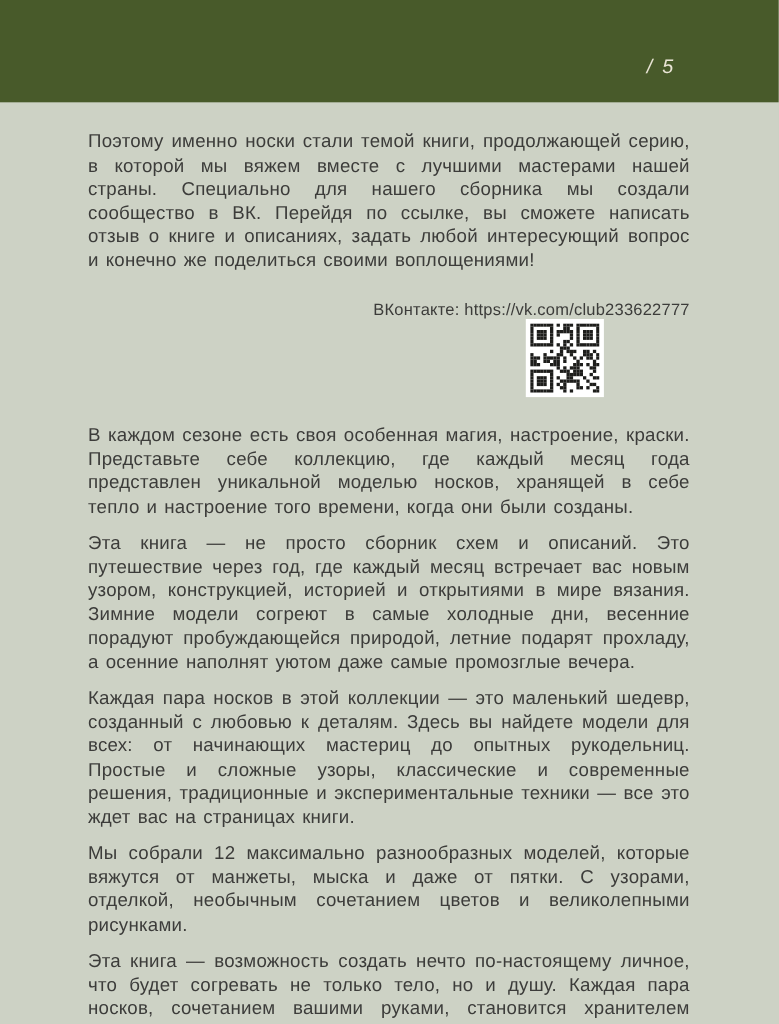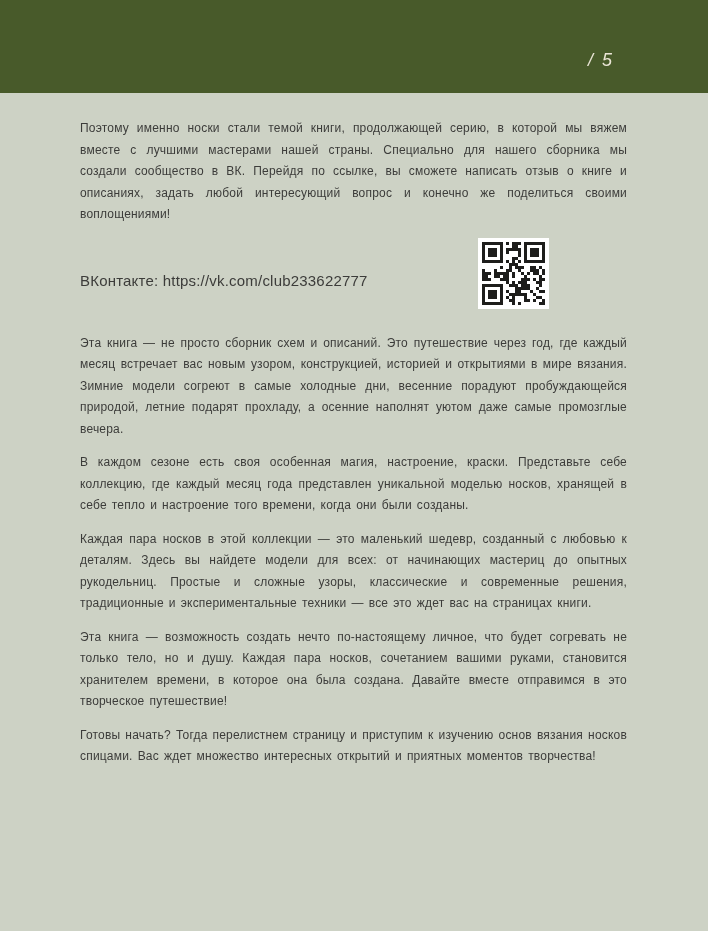--- a/index.html
+++ b/index.html
@@ -29,30 +29,31 @@
     color:var(--page-number);
     font-size:18px;
     font-style:italic;
     letter-spacing:2px;
   }
   .content{
     padding:25px 81px 0 80px;
   }
   .para{
     margin:0 0 12px 0;
-    font-size:12px;
+    font-size:17px;
     line-height:21.5px;
     text-align:justify;
     letter-spacing:0.2px;
     word-spacing:1.5px;
   }
   .vk-row{
     display:flex;
-    align-items:center;
+    align-items:flex-end;
     margin:6px 0 24px 0;
+    flex-direction:column;
   }
   .vk-link{
     flex:1;
     font-size:15px;
     letter-spacing:0.2px;
     padding-top:14px;
   }
   .qr{
     background:#ffffff;
     padding:4px;
@@ -300,20 +301,21 @@
               <rect x="18" y="60" width="3" height="3" fill="#1d1d1b"></rect>
               <rect x="30" y="60" width="3" height="3" fill="#1d1d1b"></rect>
               <rect x="36" y="60" width="3" height="3" fill="#1d1d1b"></rect>
               <rect x="57" y="60" width="3" height="3" fill="#1d1d1b"></rect>
               <rect x="60" y="60" width="3" height="3" fill="#1d1d1b"></rect>
             </svg>
           </div>
       </div>
     </div>
 
+    <p class="para">В каждом сезоне есть своя особенная магия, настроение, краски. Представьте себе коллекцию, где каждый месяц года представлен уникальной моделью носков, хранящей в себе тепло и настроение того времени, когда они были созданы.</p>
     <p class="para">Эта книга — не просто сборник схем и описаний. Это путешествие через год, где каждый месяц встречает вас новым узором, конструкцией, историей и открытиями в мире вязания. Зимние модели согреют в самые холодные дни, весенние порадуют пробуждающейся природой, летние подарят прохладу, а осенние наполнят уютом даже самые промозглые вечера.</p>
-    <p class="para">В каждом сезоне есть своя особенная магия, настроение, краски. Представьте себе коллекцию, где каждый месяц года представлен уникальной моделью носков, хранящей в себе тепло и настроение того времени, когда они были созданы.</p>
     <p class="para">Каждая пара носков в этой коллекции — это маленький шедевр, созданный с любовью к деталям. Здесь вы найдете модели для всех: от начинающих мастериц до опытных рукодельниц. Простые и сложные узоры, классические и современные решения, традиционные и экспериментальные техники — все это ждет вас на страницах книги.</p>
+    <p class="para">Мы собрали 12 максимально разнообразных моделей, которые вяжутся от манжеты, мыска и даже от пятки. С узорами, отделкой, необычным сочетанием цветов и великолепными рисунками.</p>
     <p class="para">Эта книга — возможность создать нечто по-настоящему личное, что будет согревать не только тело, но и душу. Каждая пара носков, сочетанием вашими руками, становится хранителем времени, в которое она была создана. Давайте вместе отправимся в это творческое путешествие!</p>
     <p class="para">Готовы начать? Тогда перелистнем страницу и приступим к изучению основ вязания носков спицами. Вас ждет множество интересных открытий и приятных моментов творчества!</p>
 
   </main>
 </div>
 
 </body></html>

